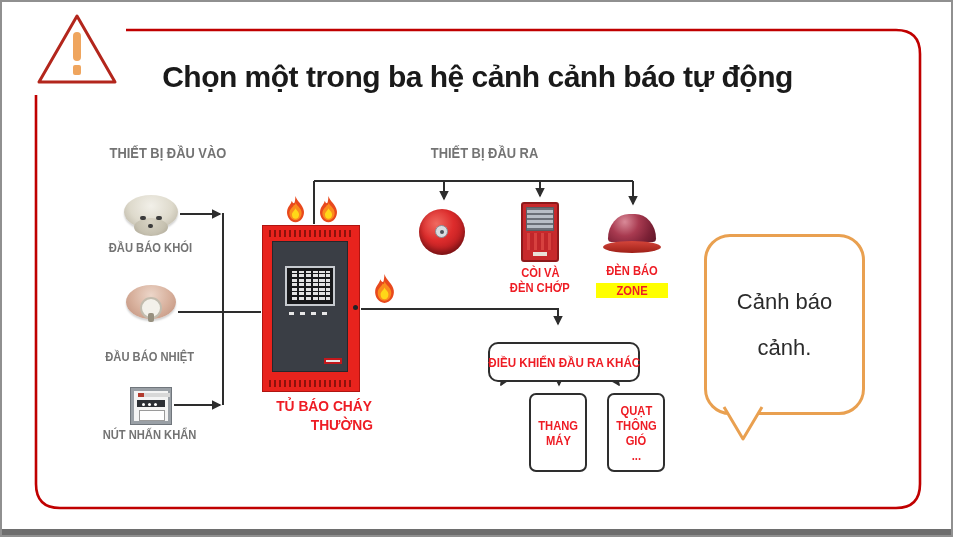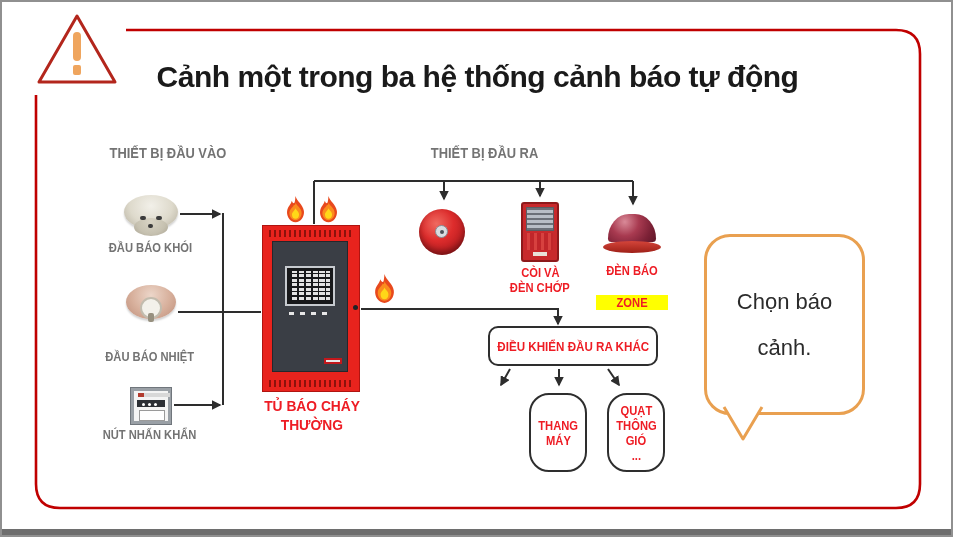--- a/index.html
+++ b/index.html
@@ -54,46 +54,46 @@
     border:2px solid #c6cacf;box-sizing:border-box;}
   .ledgrid{position:absolute;left:3px;top:3px;right:3px;bottom:3px;background:#e3e3e3;
     background-image:
       repeating-linear-gradient(90deg,#17181a 0 1.5px, rgba(0,0,0,0) 1.5px 7px),
       repeating-linear-gradient(0deg,#17181a 0 1.5px, rgba(0,0,0,0) 1.5px 4.5px);}
   .leddots{position:absolute;left:16px;top:70px;width:44px;height:3px;
     background:repeating-linear-gradient(90deg,#e7e7e7 0 5px, rgba(0,0,0,0) 5px 11px);}
   .brand{position:absolute;right:5px;bottom:7px;width:18px;height:6px;background:#c3181c;}
   .brand:after{content:"";position:absolute;left:2px;top:2px;width:14px;height:2px;background:#e9e9e9;}
   .screw{position:absolute;left:91px;top:80px;width:5px;height:5px;border-radius:50%;background:#202226;}
-  .cab-lbl{left:246px;top:394px;width:128px;font-size:15px;line-height:19px;}
+  .cab-lbl{left:246px;top:394px;width:128px;font-size:15px;line-height:19px;text-align:right;}
 
   
   .bell{left:417px;top:207px;width:46px;height:46px;border-radius:50%;
     background:radial-gradient(circle at 38% 32%, #ef6a60 0%, #dd2c2c 40%, #b31b1f 78%, #8e1216 100%);
     box-shadow:inset 0 -4px 6px rgba(0,0,0,.35);}
   .bell-hub{position:absolute;left:16px;top:16px;width:13px;height:13px;border-radius:50%;
     background:#d9dce0;border:1px solid #868c94;box-sizing:border-box;}
   .bell-hub:after{content:"";position:absolute;left:3.5px;top:3.5px;width:4px;height:4px;border-radius:50%;background:#4c5158;}
   .horn{left:519px;top:200px;width:38px;height:60px;background:#c8292c;border:2px solid #8e191b;border-radius:3px;box-sizing:border-box;}
   .horn-grille{position:absolute;left:3px;top:3px;right:3px;height:22px;background:#b9bec6;
     background-image:repeating-linear-gradient(0deg,#6c7078 0 2px, rgba(0,0,0,0) 2px 5px);border:1px solid #595d63;}
   .horn-body{position:absolute;left:4px;top:29px;right:4px;bottom:10px;
     background:#c0262a;background-image:repeating-linear-gradient(90deg,#d7413f 0 3px, rgba(0,0,0,0) 3px 7px);}
   .horn-tag{position:absolute;left:10px;bottom:4px;width:14px;height:4px;background:#e9e2d8;}
   .dome-top{left:606px;top:212px;width:48px;height:28px;border-radius:24px 24px 4px 4px / 28px 28px 4px 4px;
     background:radial-gradient(circle at 35% 28%, #d98a98 0%, #a83a50 38%, #7c2136 72%, #5f1628 100%);}
   .dome-base{left:601px;top:239px;width:58px;height:12px;border-radius:50%;
     background:linear-gradient(#d4453a,#9e2018);}
   .out-lbl{font-size:13px;line-height:15px;}
-  .zone-chip{display:inline-block;background:#ffff00;padding:0 18px;margin-top:17px;}
+  .zone-chip{display:inline-block;background:#ffff00;padding:0 18px;margin-top:5px;}
 
   
   .flow-box{border:2.5px solid #2e2e2e;border-radius:10px;background:#fff;box-sizing:border-box;}
-  .ctl-box{left:486px;top:324px;width:170px;height:40px;display:flex;align-items:center;justify-content:center;font-size:13.5px;}
-  .sm-box{width:58px;height:79px;border-radius:20px;display:flex;flex-direction:column;align-items:center;justify-content:center;font-size:13px;line-height:15px;}
+  .ctl-box{left:486px;top:340px;width:152px;height:40px;display:flex;align-items:center;justify-content:center;font-size:13.5px;}
+  .sm-box{width:58px;height:79px;border-radius:7px;display:flex;flex-direction:column;align-items:center;justify-content:center;font-size:13px;line-height:15px;}
   .box1{left:450px;top:391px;} .box2{left:527px;top:391px;} .box3{left:605px;top:391px;}
 
   
   .bubble{left:702px;top:232px;width:161px;height:181px;background:#fff;border:3px solid #e9a050;border-radius:26px;
     box-sizing:border-box;display:flex;flex-direction:column;align-items:center;justify-content:center;gap:20px;}
   .bubble-line{font-size:22px;color:#2b2b2b;}
 
   .bottom-bar{left:0;right:0;bottom:0;height:6px;background:#6e6e6e;}
   svg{display:block;}
 </style>
@@ -130,21 +130,21 @@
       <path d="M606,367 L617,383" marker-end="url(#ah)"></path>
     </g>
   </svg>
 
   <svg class="abs" style="left:32px;top:6px;" width="86" height="80" viewBox="0 0 86 80">
     <path d="M43,8 L81,74 L5,74 Z" fill="#ffffff" stroke="#b3261c" stroke-width="3" stroke-linejoin="round"></path>
     <rect x="39" y="24" width="8" height="29" rx="4" fill="#efa55e"></rect>
     <rect x="39" y="57" width="8" height="10" rx="2" fill="#efa55e"></rect>
   </svg>
 
-  <div class="abs title">Cảnh một trong ba hệ thống cảnh báo tự động</div>
+  <div class="abs title">Chọn một trong ba hệ cảnh cảnh báo tự động</div>
 
   <div class="abs section-header ctr hdr-in dark-lbl">
     <span class="cx">THIẾT BỊ ĐẦU VÀO</span>
   </div>
   <div class="abs section-header ctr hdr-out dark-lbl">
     <span class="cx">THIẾT BỊ ĐẦU RA</span>
   </div>
 
   <div class="abs sd" style="left:122px;top:190px;">
     <div class="sd-body"></div>
@@ -239,21 +239,21 @@
     <div><span class="cx">MÁY</span></div>
   </div>
   <div class="abs flow-box sm-box box3 red-lbl">
     <div><span class="cx">QUẠT</span></div>
     <div><span class="cx">THÔNG</span></div>
     <div><span class="cx">GIÓ</span></div>
     <div><span class="cx">...</span></div>
   </div>
 
   <div class="abs bubble">
-    <div class="bubble-line">Chọn báo</div>
+    <div class="bubble-line">Cảnh báo</div>
     <div class="bubble-line">cảnh.</div>
   </div>
   <svg class="abs" style="left:712px;top:404px;" width="60" height="40" viewBox="0 0 60 40">
     <path d="M10,1 L29,33 L48,1" fill="#ffffff" stroke="#e9a050" stroke-width="3" stroke-linejoin="round"></path>
   </svg>
 
   <div class="abs bottom-bar"></div>
 </div>
 
 </body></html>

